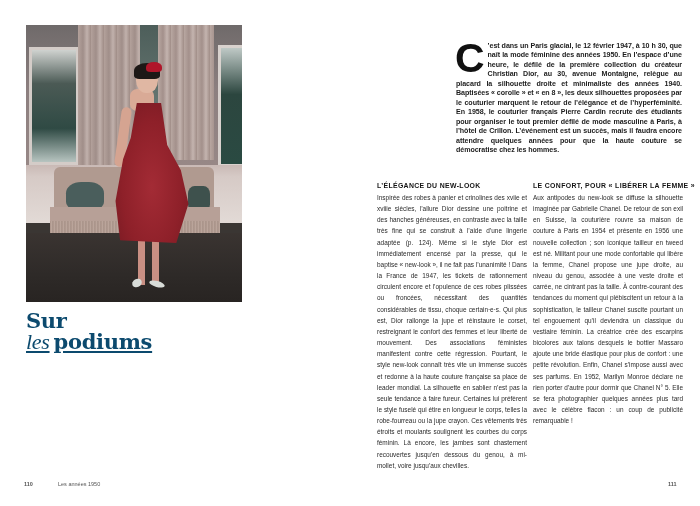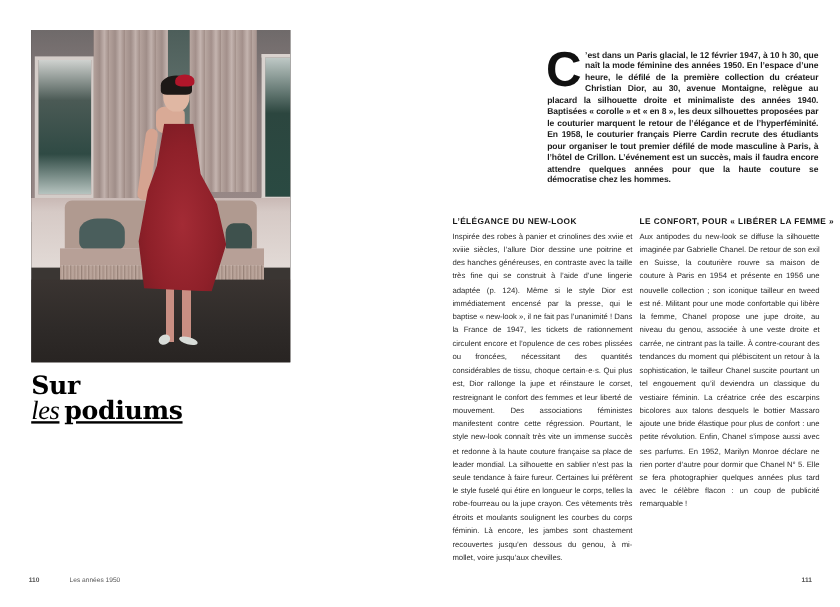--- a/index.html
+++ b/index.html
@@ -56,21 +56,21 @@
       background: #d5a491; border-radius: 5px; transform: rotate(8deg); }
     .photo .legs { position: absolute; left: 108px; top: 215px; width: 30px; height: 45px;
       background: linear-gradient(90deg, transparent 0 4px, #c98f83 4px 11px, transparent 11px 18px, #c98f83 18px 25px, transparent 25px); }
     .photo .shoe-l { position: absolute; left: 106px; top: 254px; width: 10px; height: 8px;
       background: #d8dcd8; border-radius: 50%; transform: rotate(-30deg); }
     .photo .shoe-r { position: absolute; left: 123px; top: 256px; width: 16px; height: 6px;
       background: #d8dcd8; border-radius: 50%; transform: rotate(15deg); }
 
     .section-title {
       position: absolute; left: 26px; top: 310px;
-      font-family: "DejaVu Serif", serif; font-weight: bold; color: #000000;
+      font-family: "DejaVu Serif", serif; font-weight: bold; color: #0c4a6e;
       font-size: 21px; line-height: 21px; letter-spacing: -0.3px;
     }
     .section-title .line1 { display: block; }
     .section-title .line2 { display: block; text-decoration: underline; }
     .section-title .italic { font-style: italic; font-weight: normal; font-family: "Liberation Serif", serif; font-size: 22px; margin-right: 4px; }
 
     .folio { position: absolute; top: 481px; font-size: 5.5px; color: #555; font-family: "Liberation Sans", sans-serif; }
     .folio-left-num { left: 24px; font-weight: bold; }
     .folio-left-run { left: 58px; }
     .folio-right-num { left: 668px; font-weight: bold; }

